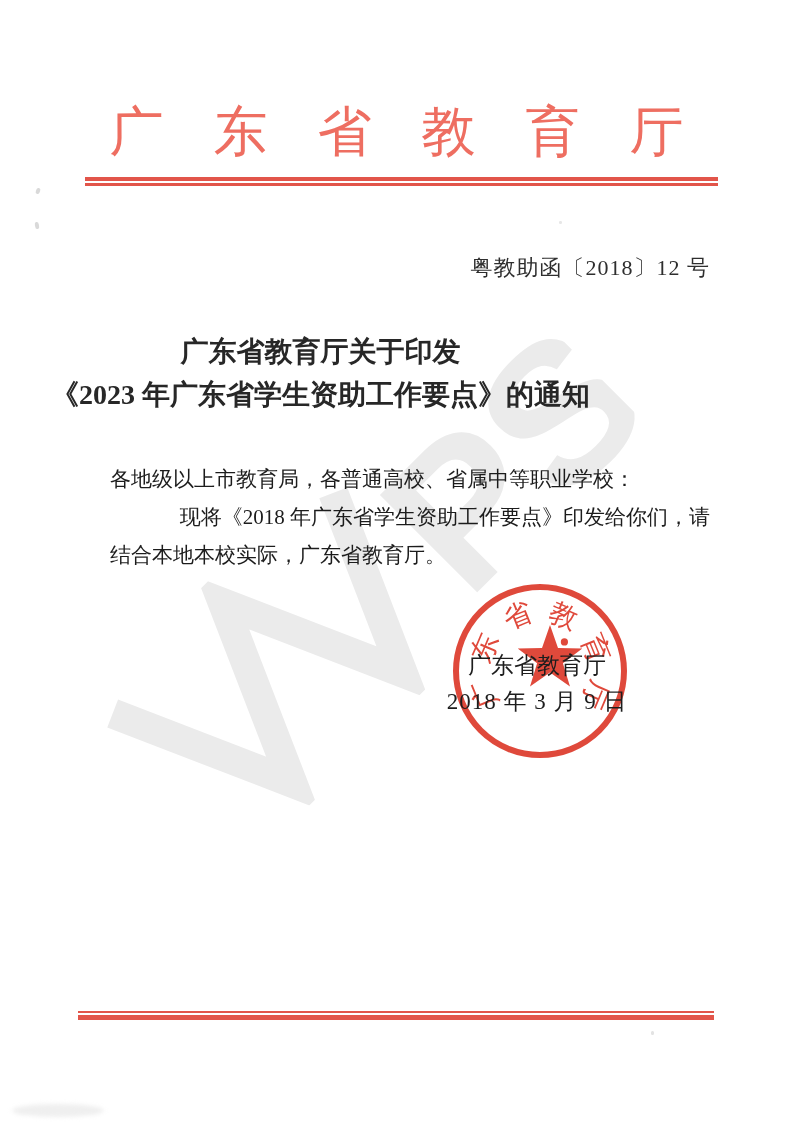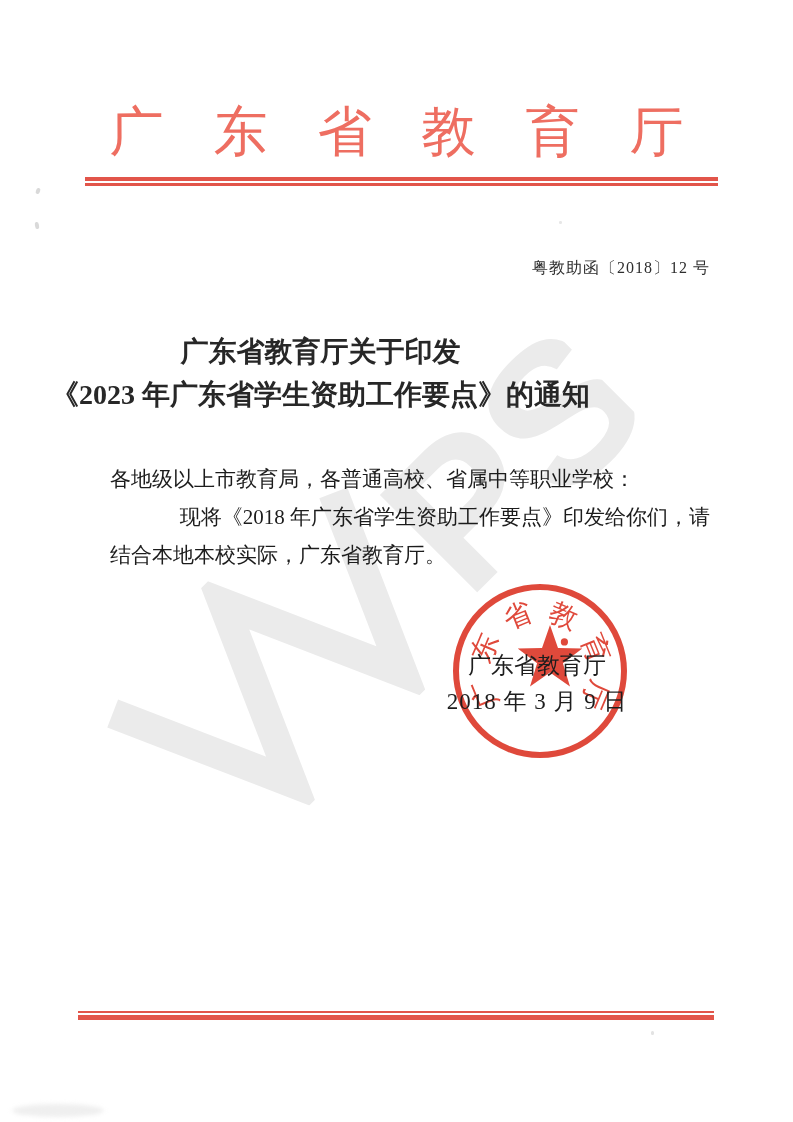--- a/index.html
+++ b/index.html
@@ -25,21 +25,21 @@
     background:linear-gradient(#e2554a 0 4.5px,transparent 4.5px 6.5px,#e2554a 6.5px 8.5px);
     z-index:2;
   }
   .rule-bottom{
     position:absolute;left:78px;top:1011px;width:636px;height:9px;
     background:linear-gradient(#e2554a 0 2px,transparent 2px 4.5px,#e2554a 4.5px 9px);
     z-index:2;
   }
   .doc-number{
     position:absolute;right:83px;top:253px;
-    font-size:16px;line-height:30px;color:#2e2e2e;
+    font-size:22px;line-height:30px;color:#2e2e2e;
     letter-spacing:1px;
     z-index:2;
   }
   
   .doc-title{
     position:absolute;left:0;top:330px;width:641px;
     text-align:center;
     font-size:28px;line-height:43px;
     font-weight:bold;color:#272727;
     z-index:2;

